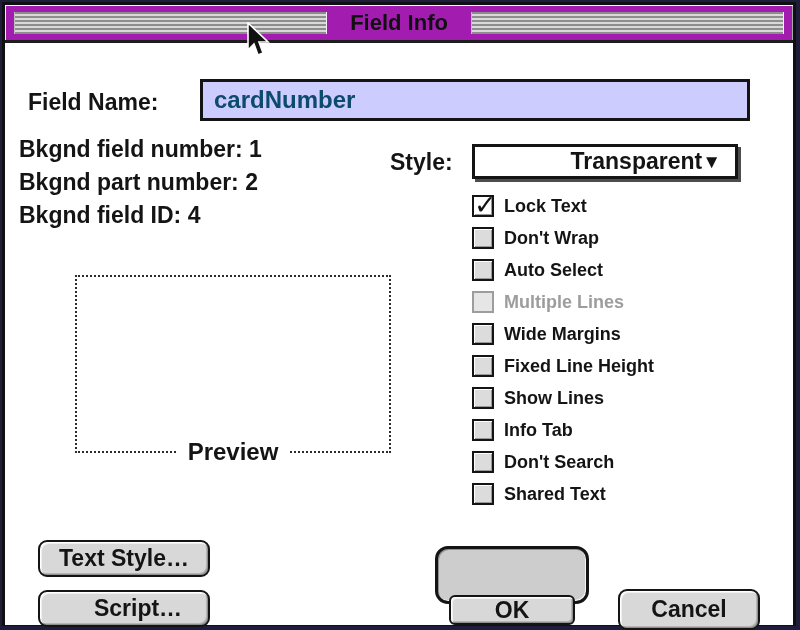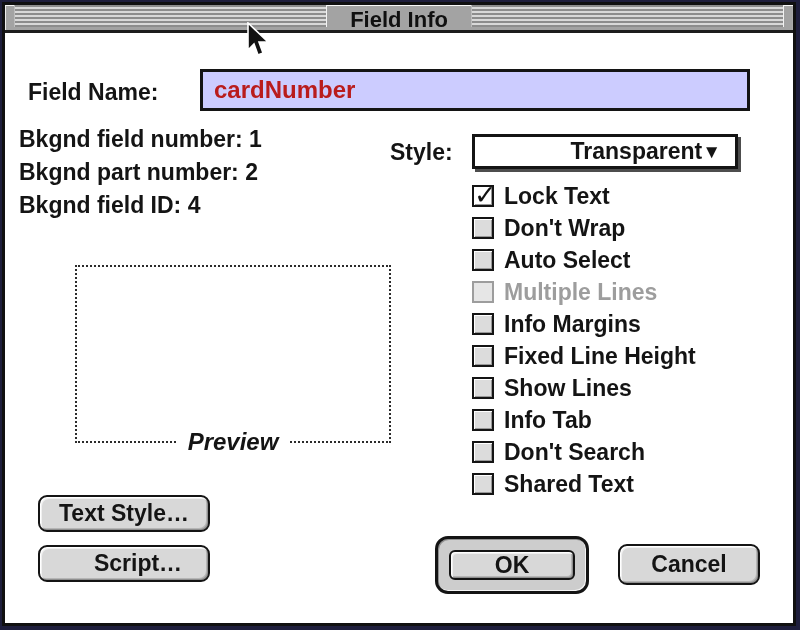--- a/index.html
+++ b/index.html
@@ -6,45 +6,45 @@
   html,body { width:800px; height:630px; overflow:hidden; }
   body { background:#1e1e3c; font-family:"Liberation Sans","DejaVu Sans",sans-serif; }
   .stage { position:relative; width:800px; height:630px; }
 
   
   .window {
     position:absolute; left:2px; top:2px; width:794px; height:624px;
     background:#fff; border:3px solid #101010;
   }
   .titlebar {
-    position:relative; height:28px; background:#a3a3a3;
+    position:relative; height:38px; background:#a21caf;
     border-bottom:3px solid #1d1d1d;
     box-shadow: inset 0 1px 0 #f8f8f8, inset 1px 0 0 #ededed, inset -1px 0 0 #ababab;
-    display:flex; align-items:flex-start;
+    display:flex; align-items:center;
   }
   .stripes {
     flex:1; height:22px; margin:0 9px;
     background: repeating-linear-gradient(to bottom, #8d8d8d 0 2px, #d9d9d9 2px 4px);
     box-shadow: inset 1px 0 0 #bdbdbd, inset -1px 0 0 #f2f2f2;
   }
   .title {
     padding:0 14px; font-size:22px; font-weight:bold; color:#101010;
     white-space:nowrap; line-height:30px;
   }
 
   .content { position:relative; width:100%; height:582px; background:#fff; }
 
   
   .lbl { position:absolute; font-weight:bold; color:#141414; font-size:23px; white-space:nowrap; }
 
   
   .name-input {
     position:absolute; left:195px; top:36px; width:550px; height:42px;
     background:#ccccff; border:3px solid #141414;
-    font-family:inherit; font-weight:bold; font-size:24px; color:#b91c1c;
+    font-family:inherit; font-weight:bold; font-size:24px; color:#0c4a6e;
     padding:0 0 0 11px; outline:none;
   }
 
   
   .info { position:absolute; left:14px; top:90px; }
   .info div { font-weight:bold; font-size:23px; color:#141414; line-height:33px; white-space:nowrap; }
 
   
   .popup {
     position:absolute; left:467px; top:101px; width:266px; height:35px;
@@ -58,43 +58,43 @@
   
   .cb-list { position:absolute; left:467px; top:147px; }
   .cb-row { display:flex; align-items:center; height:32px; gap:10px; cursor:default; }
   .checkbox {
     width:22px; height:22px; background:#dcdcdc; border:2px solid #141414;
     box-shadow: inset 1px 1px 0 #ffffff, inset -1px -1px 0 #999999;
     font-size:27px; line-height:17px; font-weight:bold; text-align:center; color:#111;
     flex:0 0 auto;
   }
   .checkbox.checked { background:#fff; }
-  .cb-label { font-weight:bold; font-size:23px; color:#141414; white-space:nowrap; }
+  .cb-label { font-weight:bold; font-size:18px; color:#141414; white-space:nowrap; }
   .cb-row.disabled .checkbox { border-color:#9d9d9d; background:#e6e6e6; box-shadow:none; }
   .cb-row.disabled .cb-label { color:#9d9d9d; }
 
   
   .preview {
     position:absolute; left:70px; top:232px; width:316px; height:178px;
     border:2px dotted #2b2b2b;
-    font-style:italic;
   }
   .preview-label {
     position:absolute; left:50%; bottom:-15px; transform:translateX(-50%);
     background:#fff; padding:0 10px;
     font-weight:bold; font-size:24px; color:#141414; white-space:nowrap;
   }
 
   
   .btn {
     background:#d8d8d8; border:2px solid #141414; border-radius:9px;
     box-shadow: inset 1px 1px 0 #ffffff, inset 2px 2px 0 #f0f0f0,
                 inset -1px -1px 0 #8f8f8f, inset -2px -2px 0 #b5b5b5;
     font-family:inherit; font-weight:bold; font-size:23px; color:#141414;
     cursor:default;
+    margin-top:35px;
   }
   .btn-textstyle { position:absolute; left:33px; top:462px; width:172px; height:37px; }
   .btn-script    { position:absolute; left:33px; top:512px; width:172px; height:37px;padding-left:28px; }
 
   .default-ring {
     position:absolute; left:430px; top:503px; width:154px; height:58px;
     border:3px solid #141414; border-radius:13px; background:#cdcdcd;
     box-shadow: inset 1px 1px 0 #8f8f8f, inset -1px -1px 0 #f4f4f4;
     padding:11px;
   }
@@ -145,21 +145,21 @@
           <div class="cb-row">
     <span class="checkbox"></span>
     <span class="cb-label">Auto Select</span>
   </div>
           <div class="cb-row disabled">
     <span class="checkbox"></span>
     <span class="cb-label">Multiple Lines</span>
   </div>
           <div class="cb-row">
     <span class="checkbox"></span>
-    <span class="cb-label">Info Margins</span>
+    <span class="cb-label">Wide Margins</span>
   </div>
           <div class="cb-row">
     <span class="checkbox"></span>
     <span class="cb-label">Fixed Line Height</span>
   </div>
           <div class="cb-row">
     <span class="checkbox"></span>
     <span class="cb-label">Show Lines</span>
   </div>
           <div class="cb-row">

